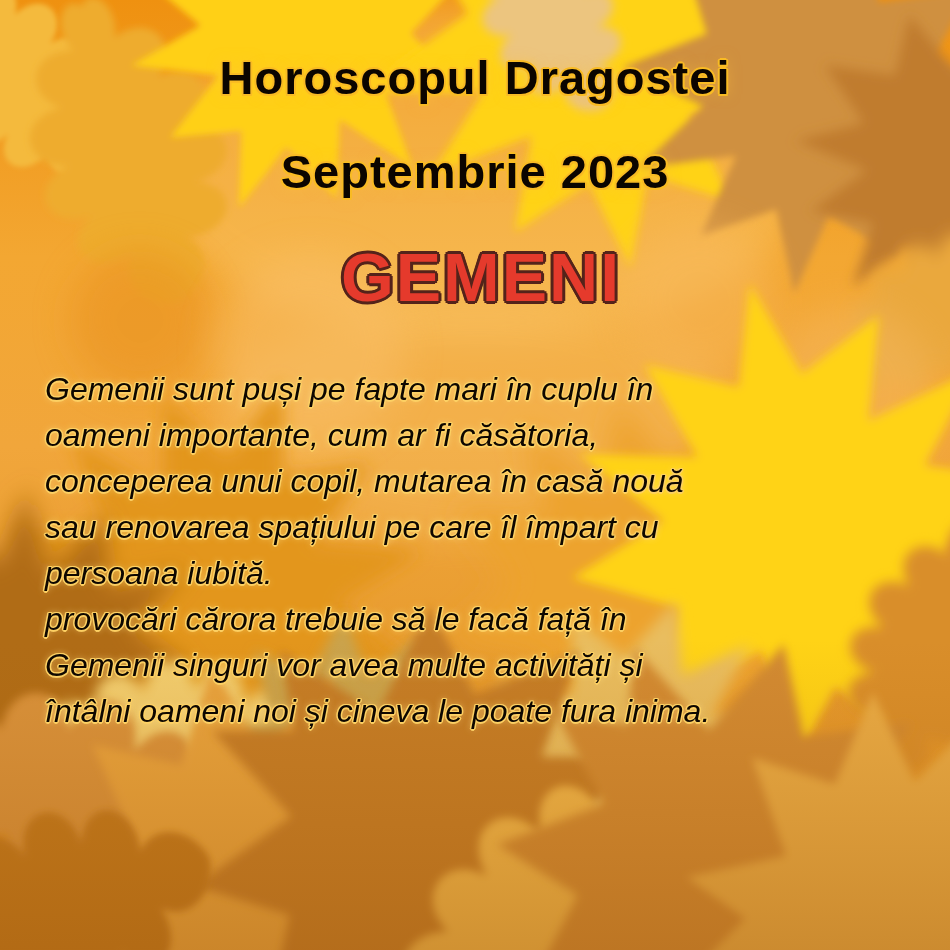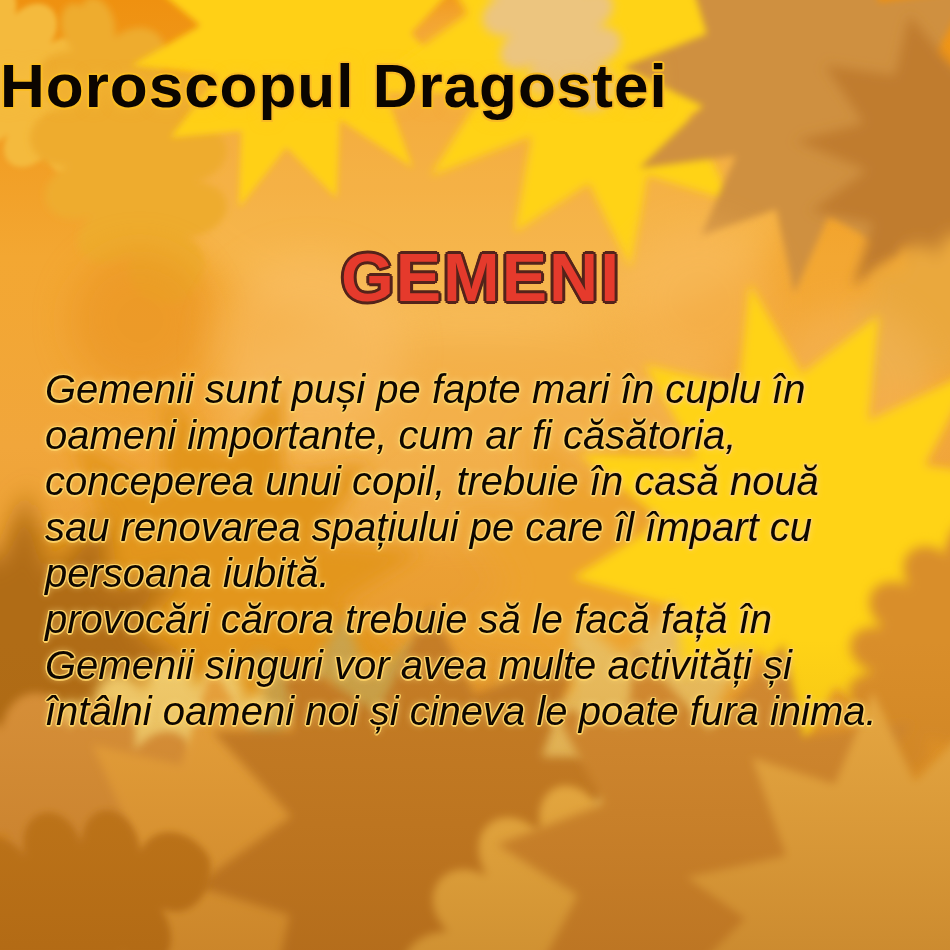--- a/index.html
+++ b/index.html
@@ -4,22 +4,22 @@
 <style>
   html,body{margin:0;padding:0;background:#222;}
   .canvas{
     position:relative;width:950px;height:950px;overflow:hidden;
     font-family:"Liberation Sans", sans-serif;
     background:linear-gradient(180deg,#ef9212 0%,#f2a631 26%,#f0a438 46%,#e69a2e 70%,#db8a22 100%);
   }
   .bg-svg{position:absolute;inset:0;width:950px;height:950px;display:block;}
   .text-layer{position:absolute;inset:0;}
   .title-line{
-    position:absolute;left:0;width:100%;
-    font-weight:700;font-size:62px;letter-spacing:1px;color:#0b0500;
+    position:absolute;left:0;width:100%;text-align:center;
+    font-weight:700;font-size:47px;letter-spacing:1px;color:#0b0500;
     text-shadow:
       -2px 0 0 #f9bb24, 2px 0 0 #f9bb24, 0 -2px 0 #f9bb24, 0 2px 0 #f9bb24,
       -1.5px -1.5px 0 #f9bb24, 1.5px -1.5px 0 #f9bb24,
       -1.5px 1.5px 0 #f9bb24, 1.5px 1.5px 0 #f9bb24,
       0 0 14px rgba(255,195,60,.55);
     white-space:nowrap;
   }
   .title-1{top:50px;}
   .title-2{top:144px;}
   .sign-line{
@@ -27,21 +27,21 @@
     font-weight:700;font-size:68px;letter-spacing:2px;color:#e53a2c;
     text-shadow:
       -3px 0 0 #54231a, 3px 0 0 #54231a, 0 -3px 0 #54231a, 0 3px 0 #54231a,
       -2px -2px 0 #54231a, 2px -2px 0 #54231a, -2px 2px 0 #54231a, 2px 2px 0 #54231a;
     white-space:nowrap;
   }
   .body-block{
     position:absolute;top:366px;left:45px;right:16px;
   }
   .body-line{
-    font-style:italic;font-size:40px;line-height:46px;color:#0e0700;
+    font-style:italic;font-size:32px;line-height:46px;color:#0e0700;
     letter-spacing:0px;white-space:nowrap;
     text-shadow:
       -1.5px 0 0 rgba(253,208,100,.9), 1.5px 0 0 rgba(253,208,100,.9),
       0 -1.5px 0 rgba(253,208,100,.9), 0 1.5px 0 rgba(253,208,100,.9),
       -1px -1px 0 rgba(253,208,100,.9), 1px -1px 0 rgba(253,208,100,.9),
       -1px 1px 0 rgba(253,208,100,.9), 1px 1px 0 rgba(253,208,100,.9),
       0 0 7px rgba(255,226,140,.85);
   }
 </style>
 </head>
@@ -114,27 +114,28 @@
     <use href="#maple" transform="translate(900,905) rotate(85) scale(2.1)" fill="#e9ab45" filter="url(#b2)"></use>
     <use href="#oak" transform="translate(40,920) rotate(70) scale(1.9)" fill="#c2791f" filter="url(#b2)"></use>
 
     <rect y="640" width="950" height="310" fill="url(#bottomShade)"></rect>
   </svg>
 
   <div class="text-layer">
 
     <div class="title-line title-1">Horoscopul Dragostei</div>
 
+    <div class="title-line title-2">Septembrie 2023</div>
 
     <div class="sign-line">GEMENI</div>
 
     <div class="body-block">
       <div class="body-line">Gemenii sunt puși pe fapte mari în cuplu în</div>
       <div class="body-line">oameni importante, cum ar fi căsătoria,</div>
-      <div class="body-line">conceperea unui copil, trebuie în casă nouă</div>
+      <div class="body-line">conceperea unui copil, mutarea în casă nouă</div>
       <div class="body-line">sau renovarea spațiului pe care îl împart cu</div>
       <div class="body-line">persoana iubită.</div>
       <div class="body-line">provocări cărora trebuie să le facă față în</div>
       <div class="body-line">Gemenii singuri vor avea multe activități și</div>
       <div class="body-line">întâlni oameni noi și cineva le poate fura inima.</div>
     </div>
 
   </div>
 </div>
 

